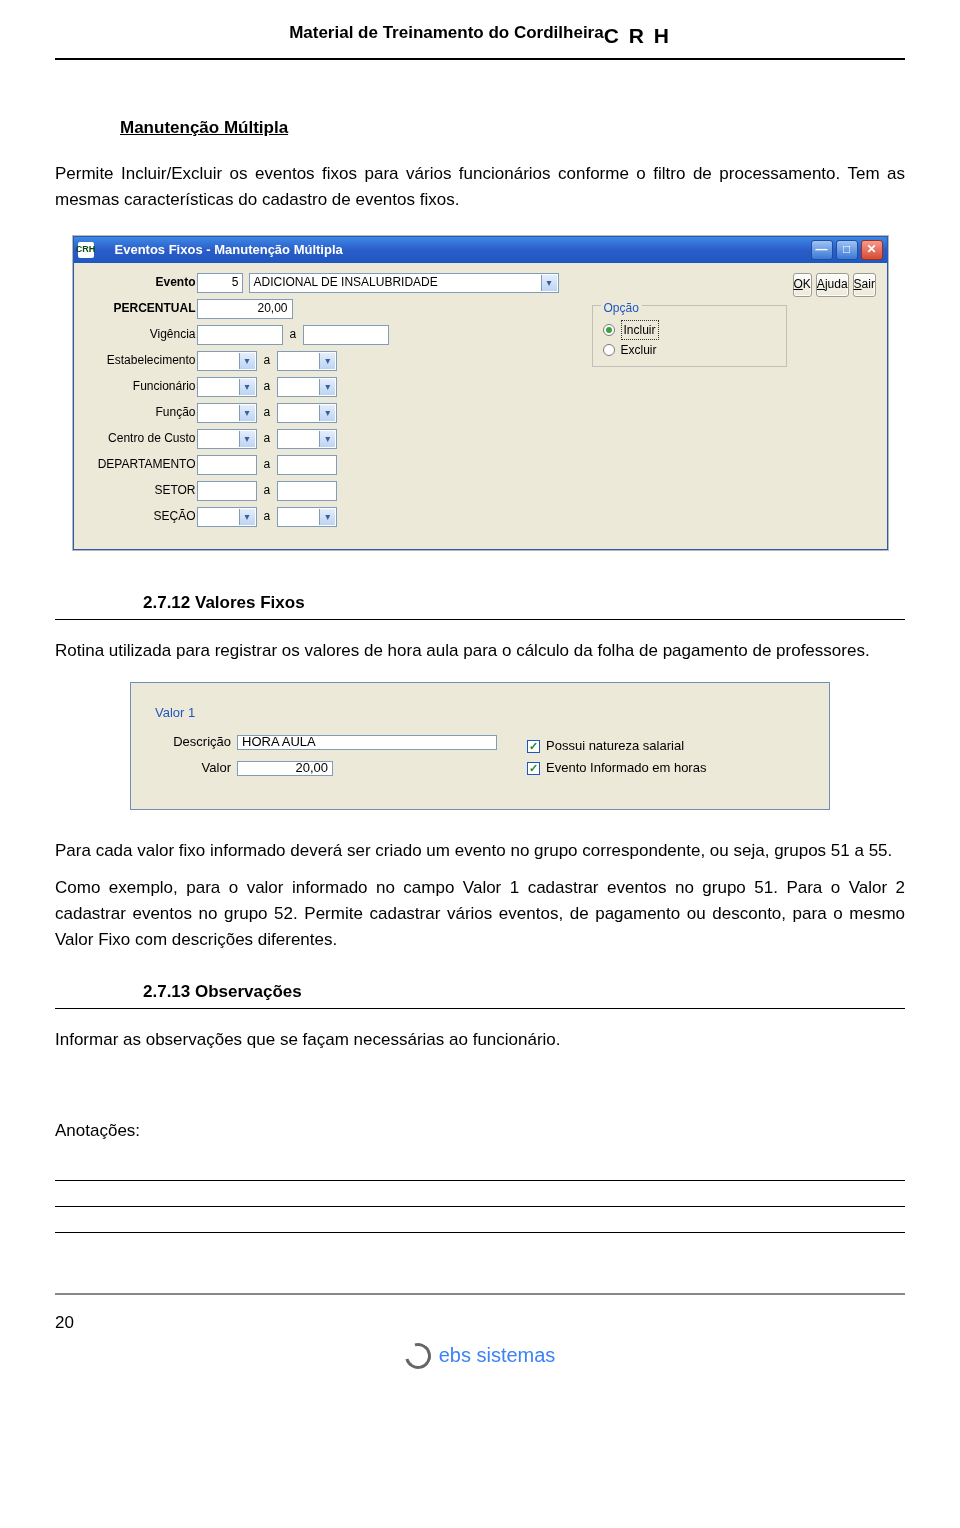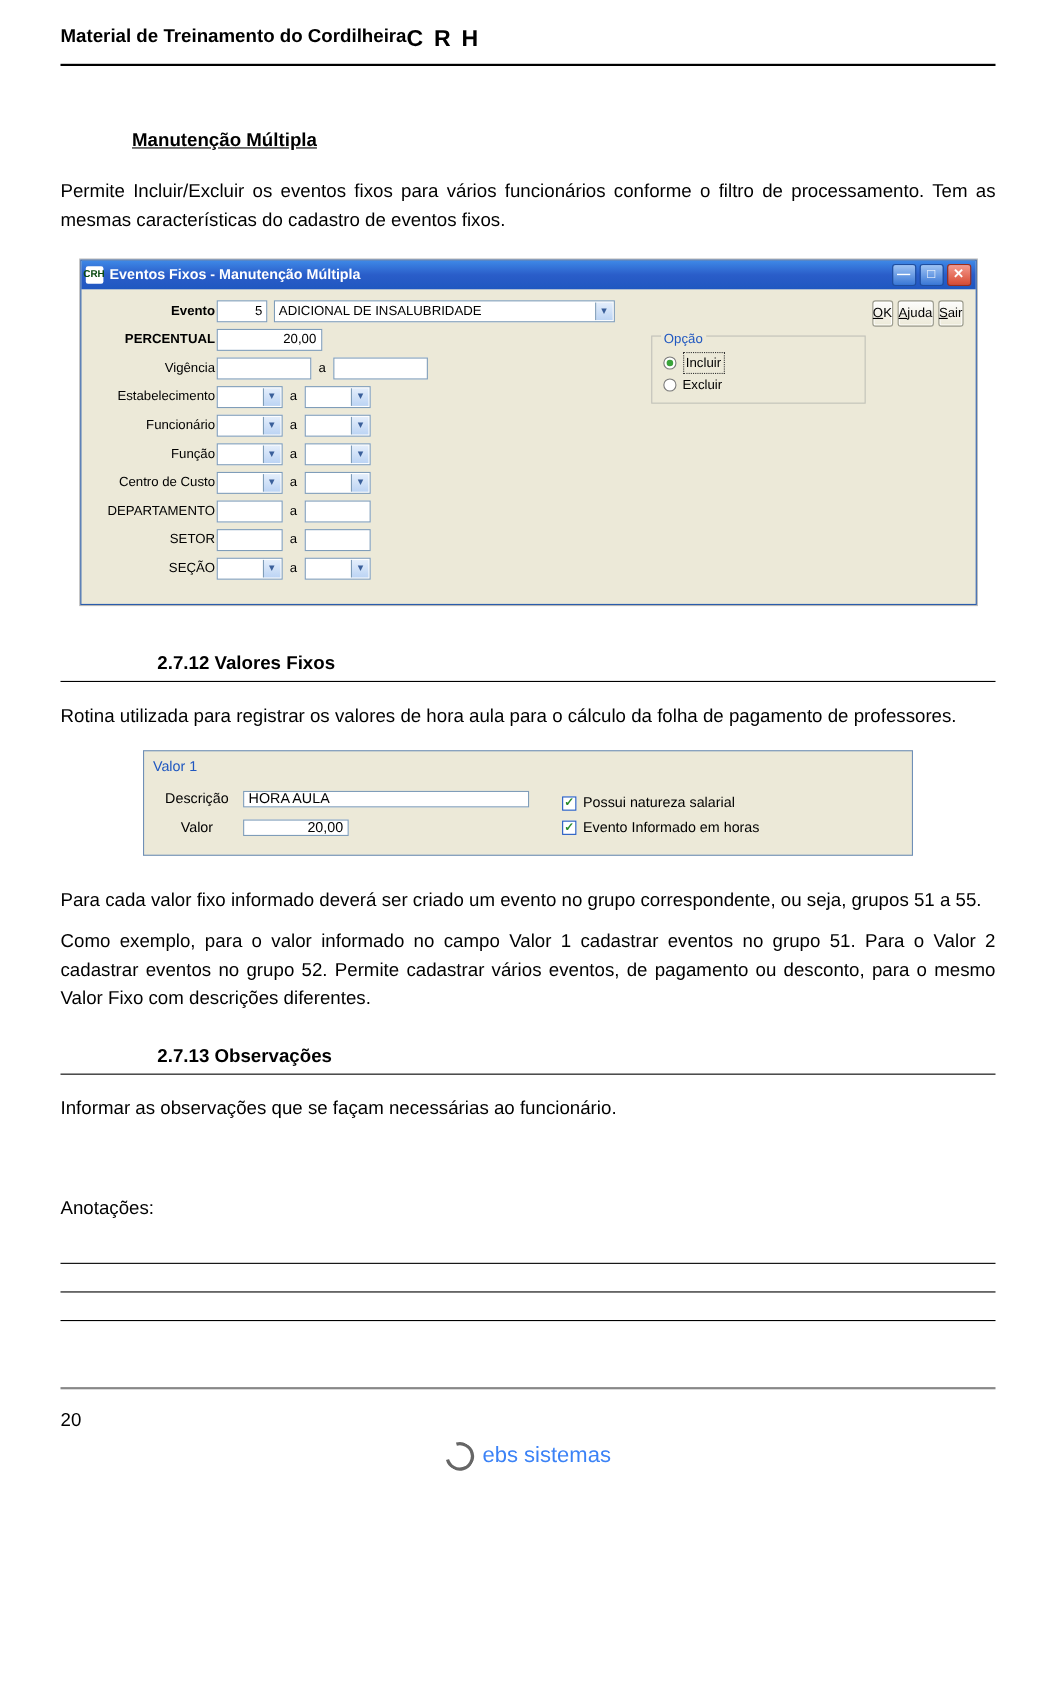--- a/index.html
+++ b/index.html
@@ -9,21 +9,21 @@
     color: #000;
     background: #fff;
     width: 960px;
     margin: 0 auto;
     padding: 20px 55px 20px 55px;
     position: relative;
     line-height: 1.55;
   }
   .doc-header {
     display: flex;
-    justify-content: flex-start;
+    justify-content: center;
     border-bottom: 2px solid #000;
     font-weight: bold;
     padding: 0 0 5px 0;
   }
   .doc-header .left { font-size: 17px; }
   .doc-header .right { font-size: 21px; letter-spacing: 2px; }
 
   .section-title-u {
     text-decoration: underline;
     font-weight: bold;
@@ -46,21 +46,21 @@
     height: 26px;
     display: flex;
     align-items: center;
     padding: 0 4px;
     font-size: 13px;
     font-weight: bold;
   }
   .titlebar .icon {
     width: 16px; height: 16px; background:#fff; border-radius:2px;
     color:#0a4a10; font-size:9px; font-weight:bold; display:flex;
-    align-items:center; justify-content:center; margin-right:6px;
+    align-items:center; justify-content:center; margin-right:21px;
   }
   .titlebar .title { flex: 1; }
   .tbtn {
     width: 22px; height: 20px;
     background: linear-gradient(to bottom, #9fc3f3, #3a78d6);
     border: 1px solid #1f4e9e;
     border-radius: 3px;
     margin-left: 3px;
     display: flex; align-items:center; justify-content:center;
     color: #fff; font-size: 12px; font-weight: bold;
@@ -148,27 +148,27 @@
     margin: 0 0 3px 88px;
   }
   .h-rule { border-bottom: 1.5px solid #000; margin-bottom: 18px; }
 
   
   .valpanel{
     width: 700px;
     margin: 18px auto 28px auto;
     border: 1px solid #6f8fb7;
     background:#ece9d8;
-    padding: 2px;
+    padding: 18px;
   }
   .valbody{ display:flex; gap:30px; padding:6px 10px 10px 10px; font-size:13px; align-items:flex-start;}
   .valleft{ }
   .vlegend{ color:#1f57c0; padding:2px 6px 0 6px; font-size:13px; }
   .valrow{ display:flex; align-items:center; height:26px;}
-  .vlab{ width:78px; text-align:center; padding-right:6px;}
+  .vlab{ width:78px; text-align:right; padding-right:6px;}
   .vinp{ background:#fff; border:1px solid #7f9db9; height:15px; padding:0 4px; display:inline-flex; align-items:center; font-size:13px;}
   .vinp.desc{ width:260px;}
   .vinp.valn{ width:96px; justify-content:flex-end;}
   .valright{ padding-top:6px; }
   .chkrow{ display:flex; align-items:center; height:22px; font-size:13px;}
   .chkbox{
     width:13px; height:13px; border:1px solid #1f57c0; background:#fff;
     margin-right:6px; display:flex; align-items:center; justify-content:center;
     color:#2a8a2a; font-size:11px; font-weight:bold;
   }

